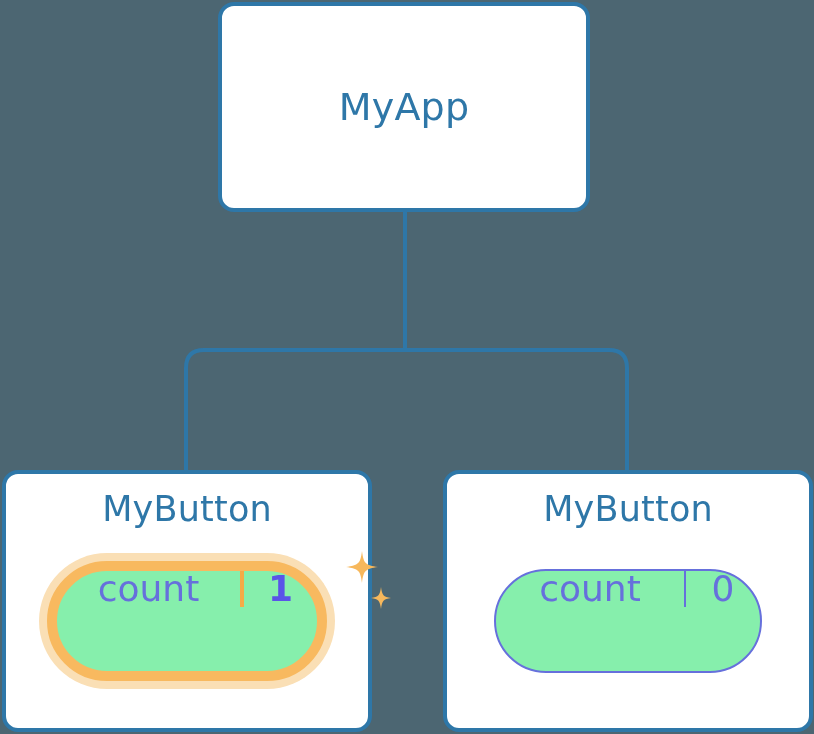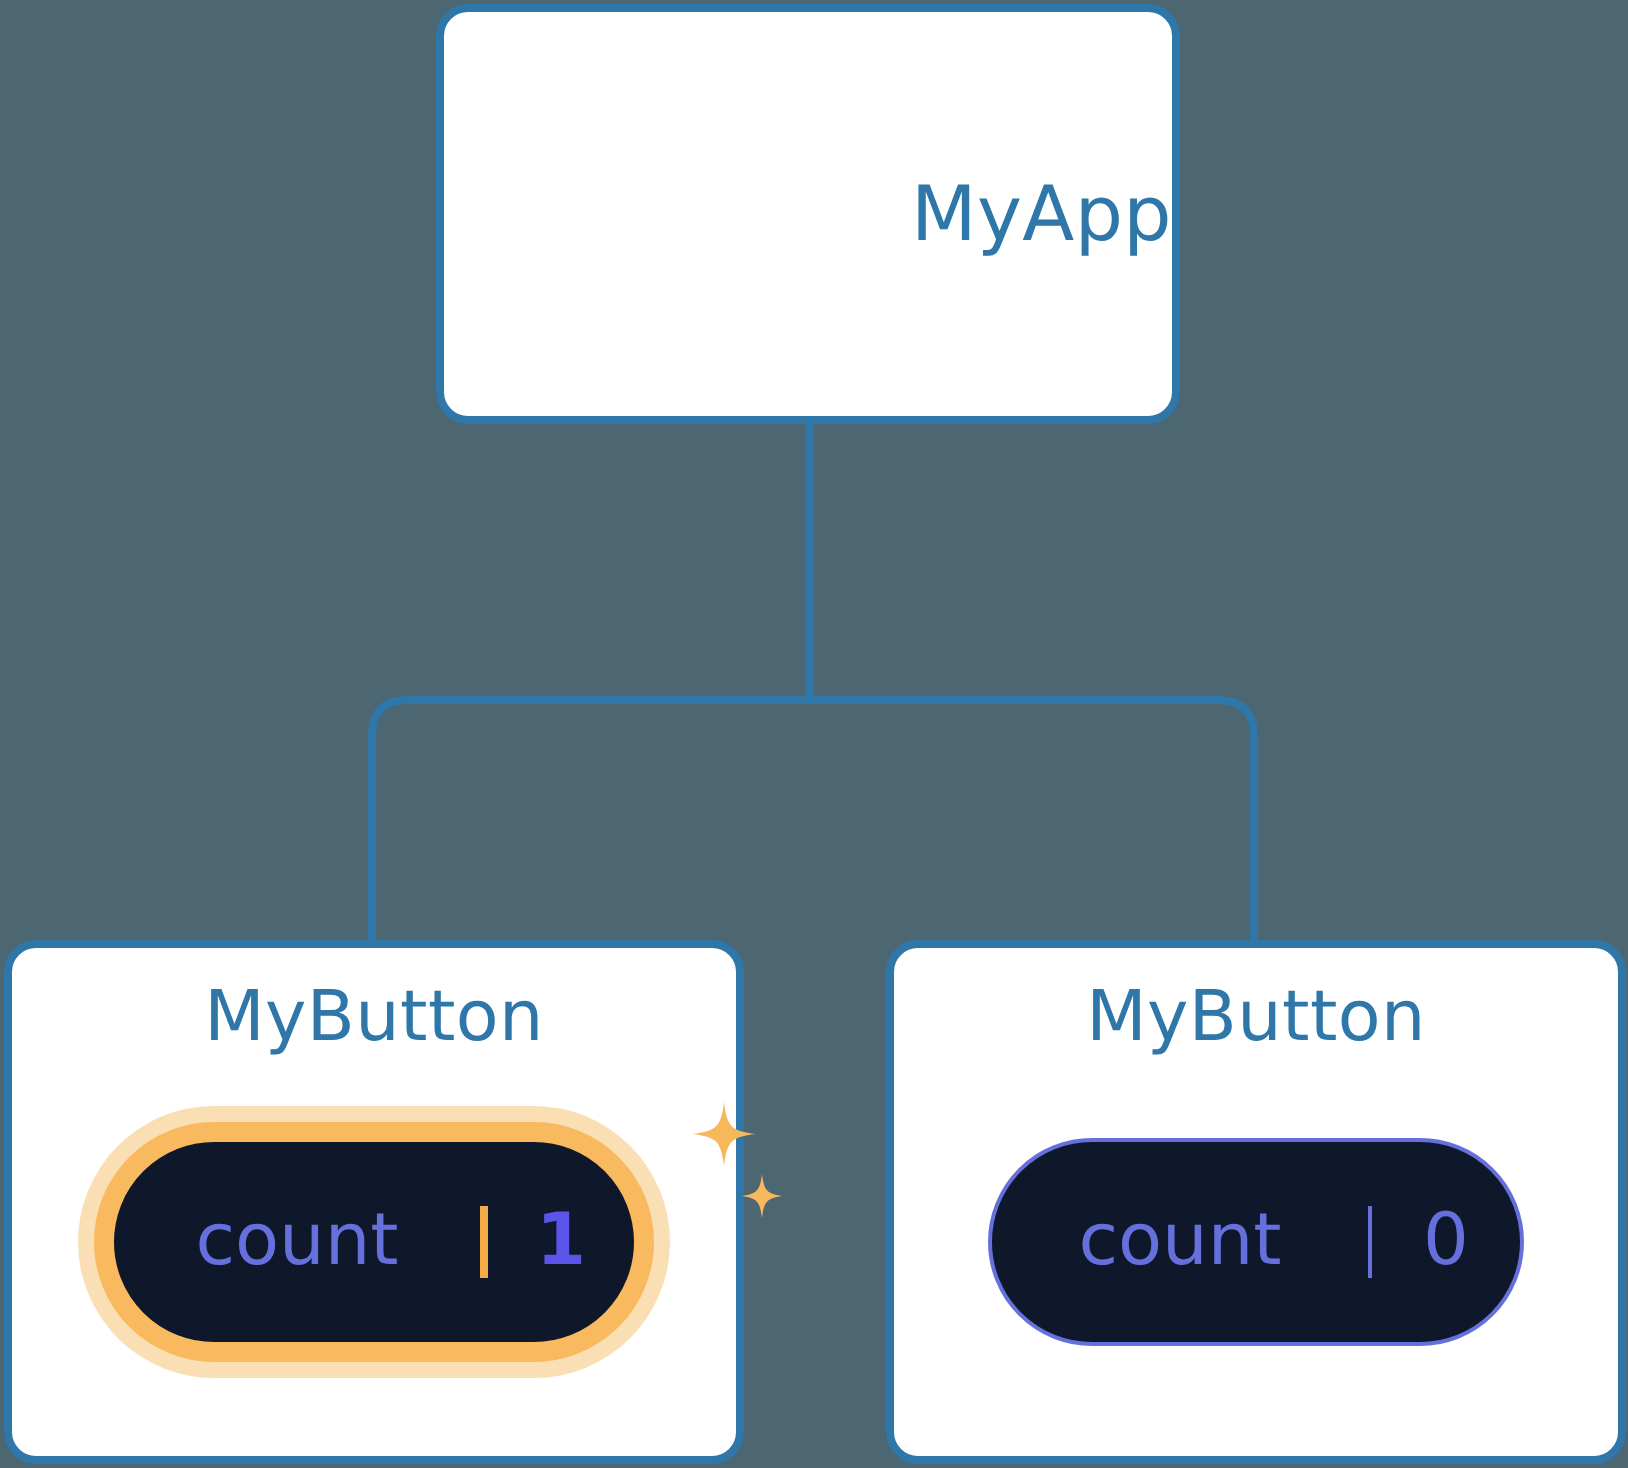--- a/index.html
+++ b/index.html
@@ -43,21 +43,21 @@
     box-sizing: border-box;
   }
 
   .node-root {
     left: 218px;
     top: 2px;
     width: 372px;
     height: 210px;
     display: flex;
     align-items: center;
-    justify-content: flex-end;
+    justify-content: center;
   }
 
   .node-child {
     top: 470px;
     width: 370px;
     height: 262px;
     padding-top: 18px;
     box-sizing: border-box;
   }
 
@@ -82,23 +82,23 @@
   .pill-wrap {
     position: relative;
     margin-top: 26px;
     display: flex;
     justify-content: center;
   }
 
   .pill {
     position: relative;
     display: flex;
-    align-items: center;
-    box-sizing: border-box;
-    background: #0f172a;
+    align-items: flex-start;
+    box-sizing: border-box;
+    background: #86efac;
     overflow: hidden;
   }
 
   
   .pill-plain {
     width: 268px;
     height: 104px;
     border: 2px solid #6670dc;
     border-radius: 52px;
   }

